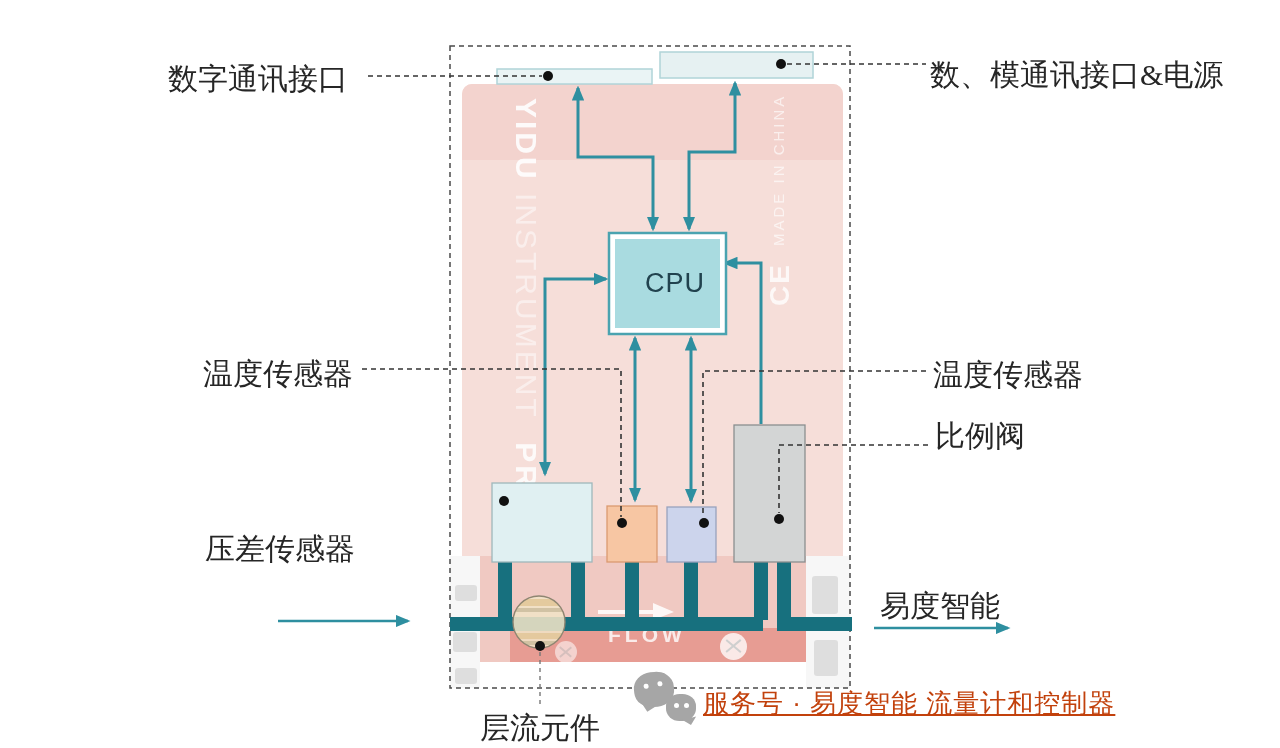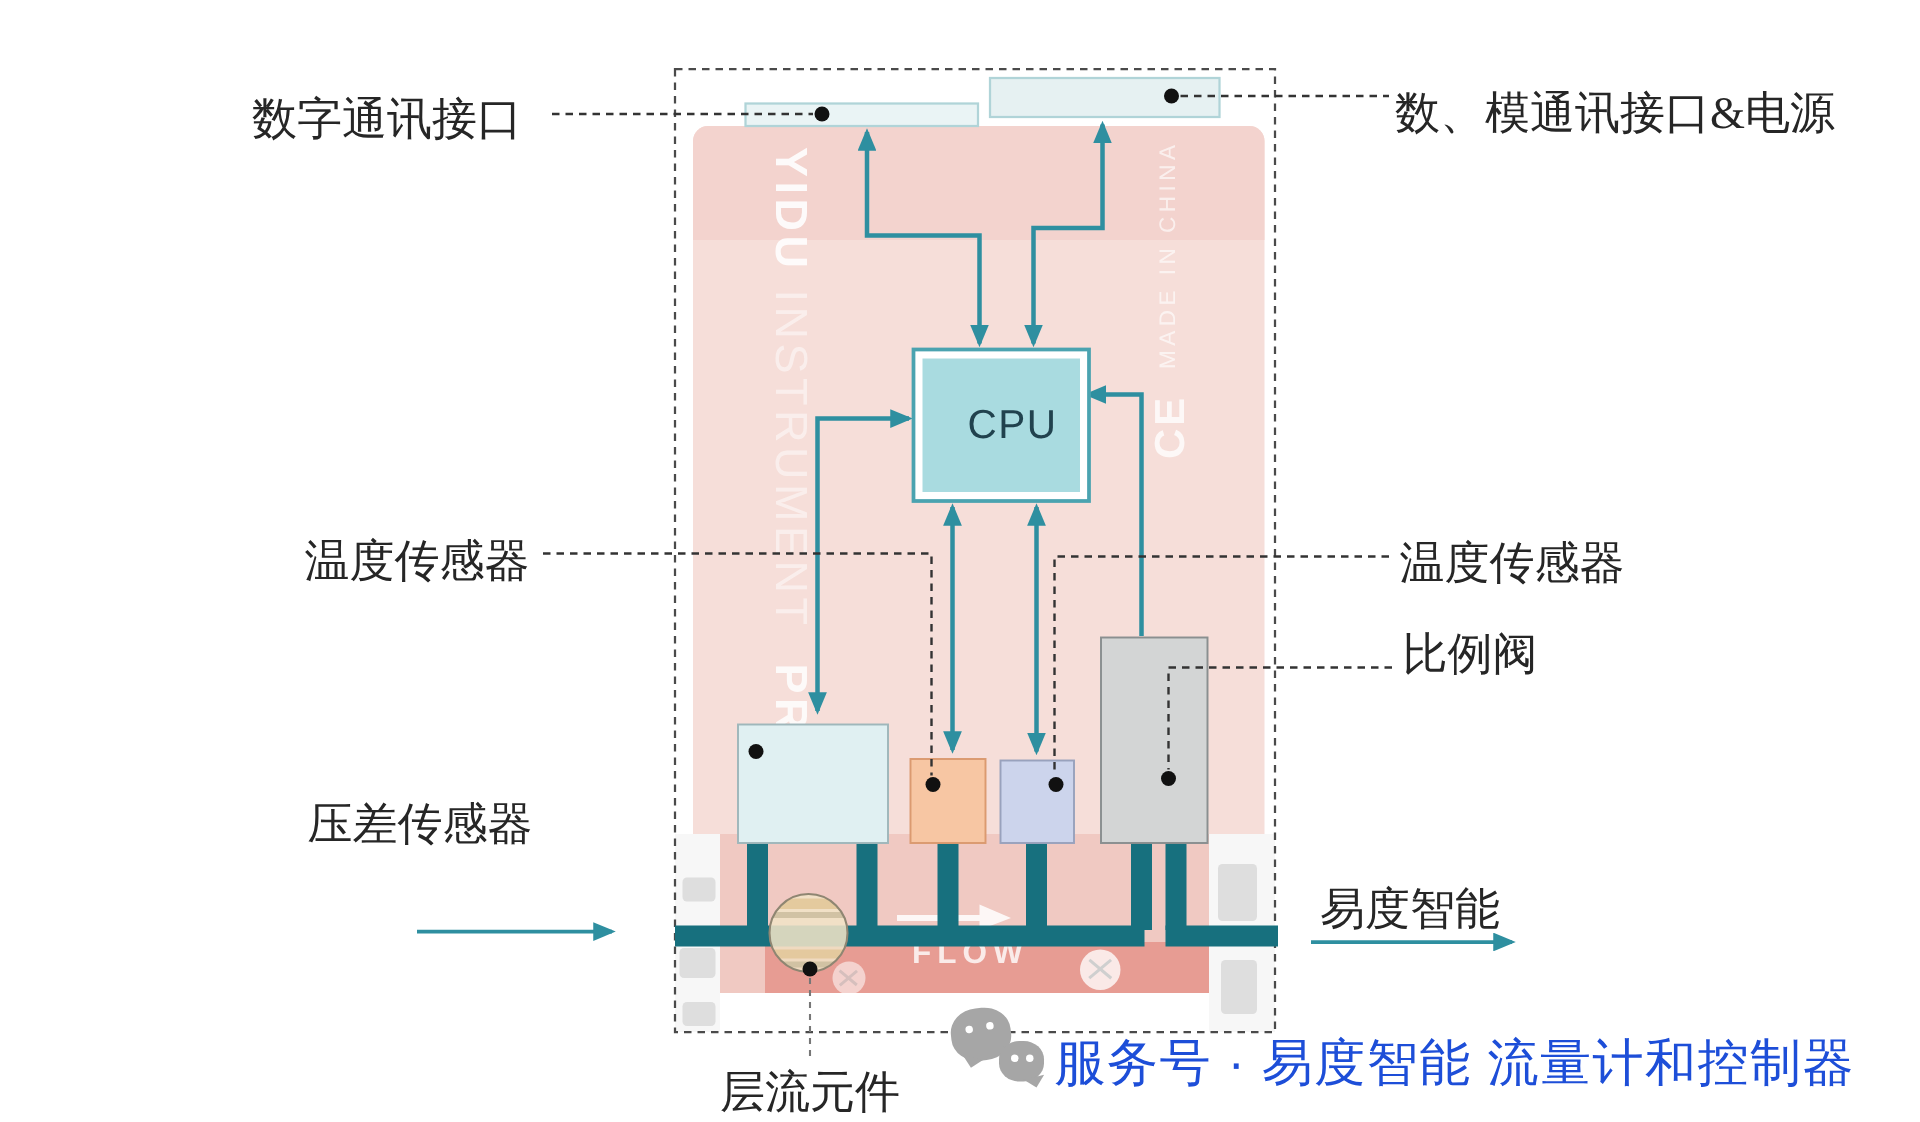--- a/index.html
+++ b/index.html
@@ -35,21 +35,21 @@
     white-space:nowrap;font-size:28px;font-weight:bold;color:#ffffff;opacity:.8;letter-spacing:2px;
   }
   
   svg.overlay{position:absolute;left:0;top:0;width:1280px;height:748px;}
   
   .cpu-label{left:609px;top:233px;width:132px;height:101px;display:flex;align-items:center;justify-content:center;
     font-size:27px;color:#21424e;letter-spacing:1px;}
   
   .lbl{font-size:30px;color:#262626;white-space:nowrap;font-family:Liberation Serif, serif;}
   
-  .wm-text{left:703px;top:686px;font-size:34px;color:#1d4ed8;white-space:nowrap;letter-spacing:1px;}
+  .wm-text{left:703px;top:686px;font-size:26px;color:#c2410c;white-space:nowrap;letter-spacing:1px;text-decoration:underline;}
   .wm-icon{left:634px;top:670px;width:70px;height:66px;}
   .bub{position:absolute;background:#a6a6a6;border-radius:45%;}
   .bub .eye{position:absolute;width:5px;height:5px;border-radius:50%;background:#ffffff;}
   .bub .tail{position:absolute;width:0;height:0;border:7px solid transparent;border-top-color:#a6a6a6;}
   .bub1{left:0;top:2px;width:40px;height:35px;transform:rotate(-6deg);}
   .bub1 .e1{left:10px;top:11px;} .bub1 .e2{left:24px;top:10px;}
   .bub1 .tail{left:4px;top:32px;transform:rotate(18deg);}
   .bub2{left:32px;top:24px;width:30px;height:27px;}
   .bub2 .e1{left:8px;top:9px;} .bub2 .e2{left:18px;top:9px;}
   .bub2 .tail{left:18px;top:24px;transform:rotate(-14deg);}

